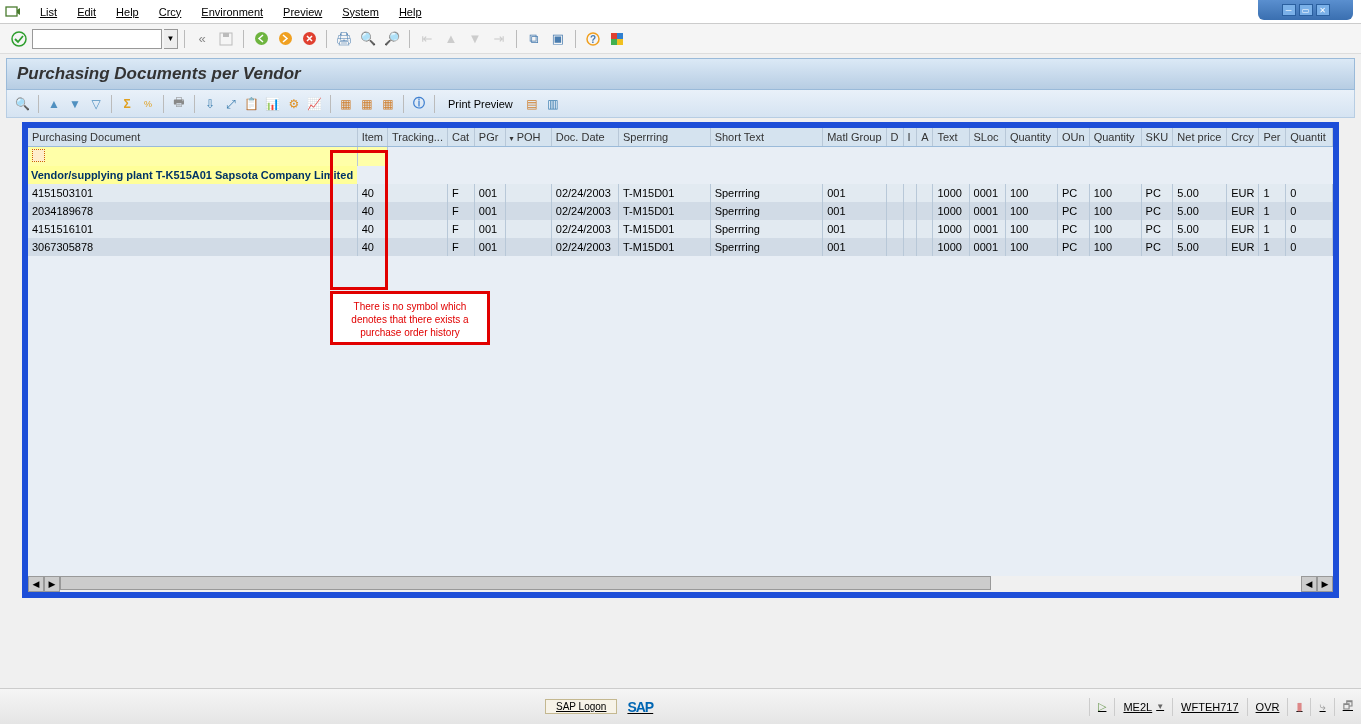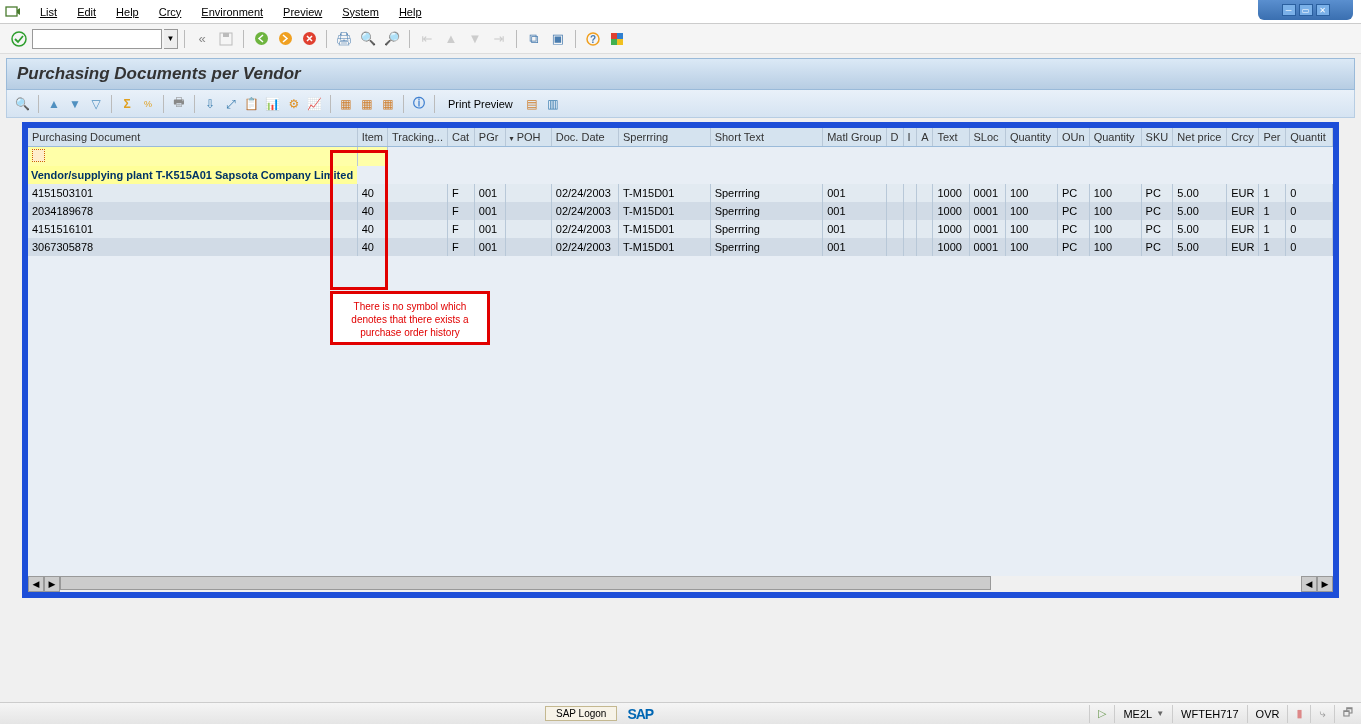--- a/index.html
+++ b/index.html
@@ -56,21 +56,21 @@
 
 .filter-icon { width: 13px; height: 13px; display: inline-block; border: 1px dotted #cc6600; background: #ffeecc; }
 
 
 .hscroll { position: absolute; bottom: 0; left: 0; right: 0; height: 16px; background: #e0e0e0; display: flex; }
 .hscroll .sb-btn { width: 16px; height: 16px; background: #ccc; border: 1px solid #999; display:flex; align-items:center; justify-content:center; font-size:9px;}
 .hscroll .sb-track { flex: 1; background: #f0f0f0; position: relative; }
 .hscroll .sb-thumb { position: absolute; left: 0; top: 0; width: 75%; height: 14px; background: #ccc; border: 1px solid #999; }
 
 
-.status-bar { position: absolute; bottom: 0; left: 0; right: 0; height: 22px; background: linear-gradient(#f5f5f5,#e5e5e5); display: flex; align-items: center; border-top: 1px solid #ccc; font-size: 11px; }
+.status-bar { position: absolute; bottom: 0; left: 0; right: 0; height: 36px; background: linear-gradient(#f5f5f5,#e5e5e5); display: flex; align-items: center; border-top: 1px solid #ccc; font-size: 11px; text-decoration: underline; }
 .status-bar .spacer { flex: 1; }
 .status-bar .sap-logon-tab { background:#f7f3e8; border:1px solid #c4b890; padding:1px 10px; font-size:10px; margin-left:545px;}
 .status-bar .sap-logo { margin: 0 10px; font-weight: bold; color: #0066b3; font-size: 14px; letter-spacing: -1px; }
 .status-bar .field { padding: 0 8px; border-left: 1px solid #ccc; height: 18px; display: flex; align-items: center; gap:4px;}
 .status-bar .dd { font-size:8px; color:#666; }
 .status-bar .play { color:#6a9950; }
 
 svg { display: block; }
 </style>
 </head>

